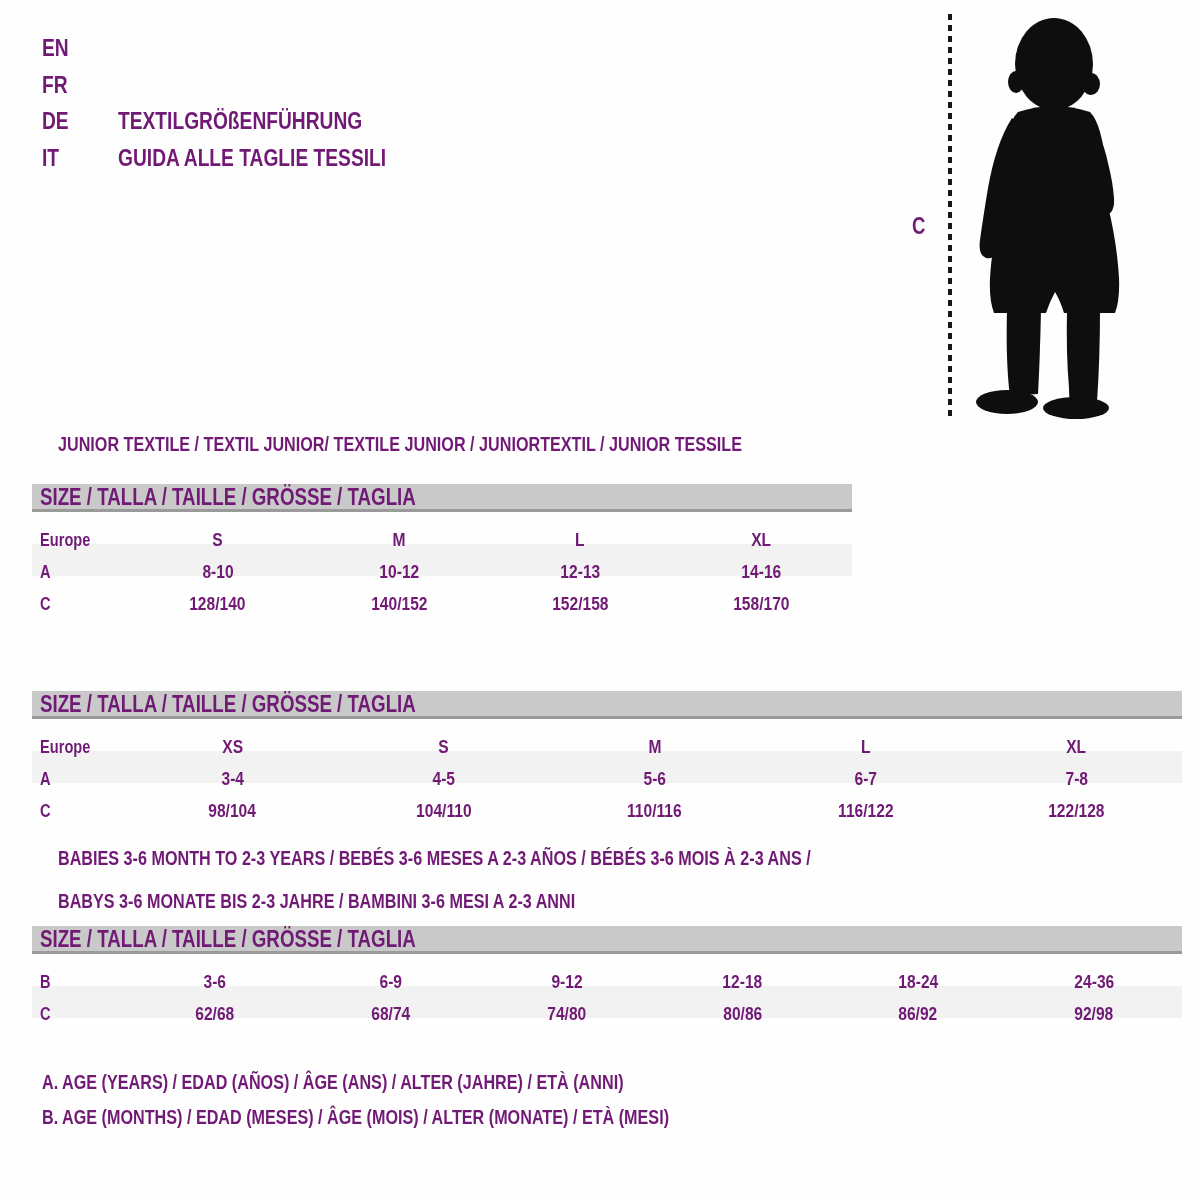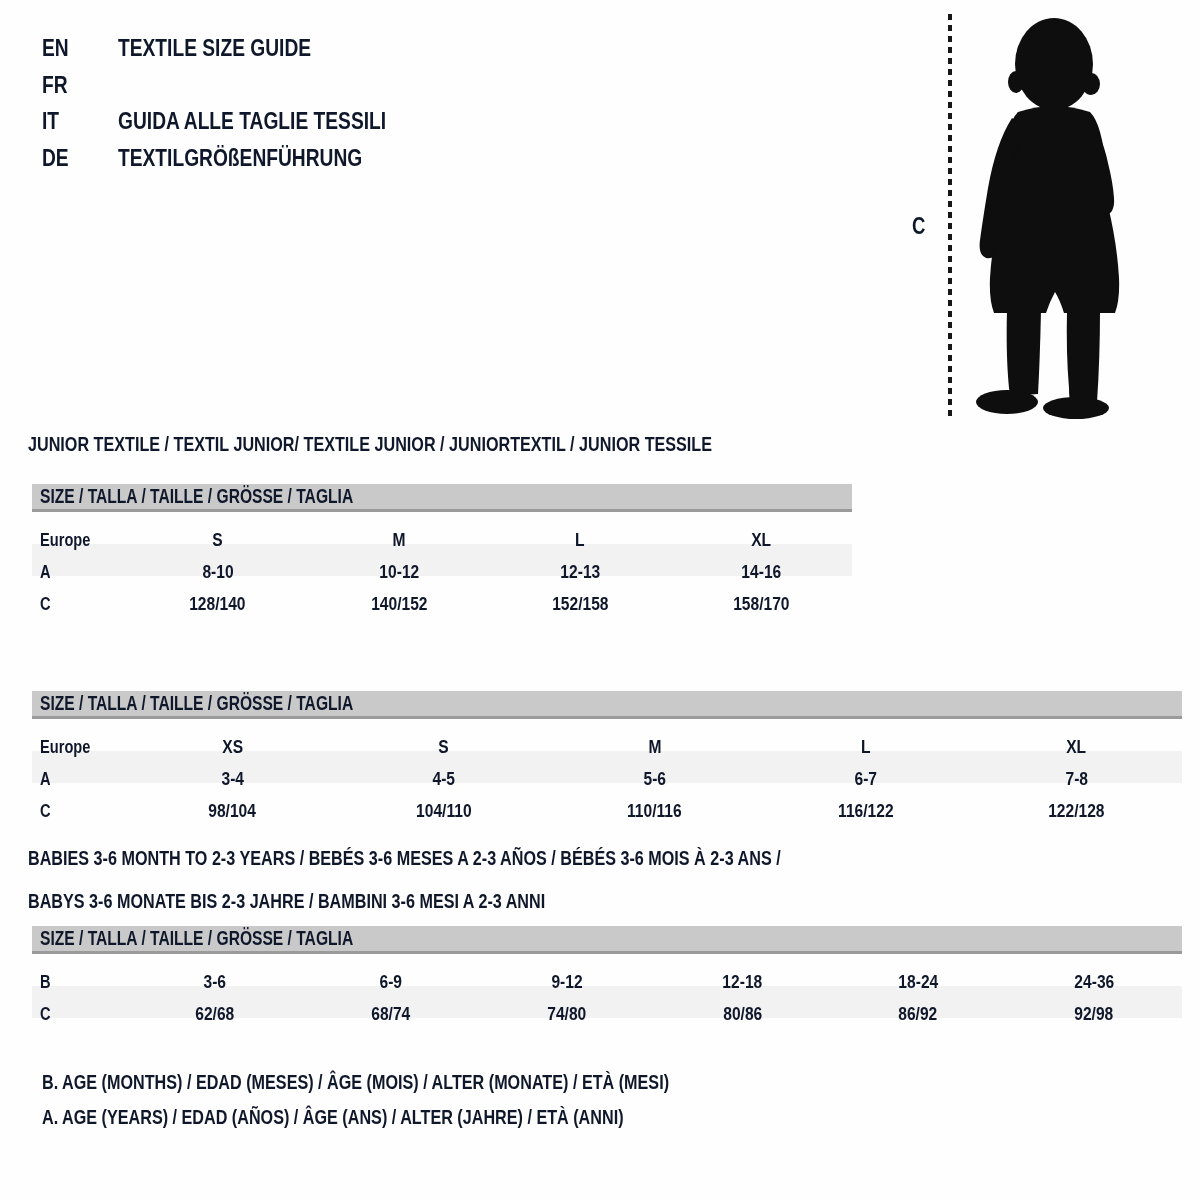--- a/index.html
+++ b/index.html
@@ -4,21 +4,21 @@
 <style>
   html, body { margin: 0; padding: 0; background: #ffffff; }
   .page {
     position: relative;
     width: 1200px;
     height: 1200px;
     background: #fefefe;
     overflow: hidden;
     font-family: "Liberation Sans", "DejaVu Sans", sans-serif;
     font-weight: 700;
-    color: #0f172a;
+    color: #701a75;
   }
   
   .cx   { display: inline-block; white-space: nowrap; }
   .cx-l { transform: scaleX(0.77); transform-origin: 0 50%; }
   .cx-c { transform: scaleX(0.82); transform-origin: 50% 50%; }
 
   
   .lang-block { position: absolute; left: 42px; top: 30px; }
   .lang-row   { display: flex; height: 36.6px; align-items: center; font-size: 24px; }
   .lang-code  { width: 76px; flex: 0 0 76px; }
@@ -31,63 +31,62 @@
     width: 4px; height: 404px;
     background: repeating-linear-gradient(to bottom, #171717 0 6px, transparent 6px 11px);
   }
   .measure-label {
     position: absolute; left: 912px; top: 212px;
     font-size: 24px;
   }
   .silhouette { position: absolute; left: 950px; top: 8px; }
 
   
-  .sec-heading { position: absolute; left: 28px; font-size: 21px; line-height: 1.05; }
+  .sec-heading { position: absolute; left: 58px; font-size: 21px; line-height: 1.05; }
   .sub-a { font-size: 15px; vertical-align: -3px; }
 
   
   .tbl { position: absolute; left: 32px; }
   .tbl-junior   { top: 484px; width: 820px;  }
   .tbl-children { top: 691px; width: 1150px; }
   .tbl-babies   { top: 926px; width: 1150px; }
   .tbl-header {
     height: 25px; background: #c9c9c9; border-bottom: 3px solid #9a9a9a;
     display: flex; align-items: center; padding-left: 8px;
-    font-size: 20px;
+    font-size: 24px;
   }
   .tbl-header .cx { transform: scaleX(0.78); transform-origin: 0 50%; }
   .tbl-row { display: flex; height: 32px; align-items: center; font-size: 19px; }
   .tbl-row.alt { background: #f2f2f2; }
   .cell { flex: 1 1 0; text-align: center; margin-top: 23px; }
   .cell.lbl { flex: 0 0 95px; text-align: left; padding-left: 8px; box-sizing: border-box; }
 
   
   .notes { position: absolute; left: 42px; top: 1064px; }
   .note-line { height: 35.4px; display: flex; align-items: center; font-size: 21px; }
 </style>
 </head>
 <body>
 
 <div class="page">
 
   <div class="lang-block">
     <div class="lang-row">
       <span class="lang-code"><span class="cx">EN</span></span>
-      <span class="lang-title"><span class="cx">TEXTILE SIZE GUIDE</span></span>
     </div>
     <div class="lang-row">
       <span class="lang-code"><span class="cx">FR</span></span>
+    </div>
+    <div class="lang-row">
+      <span class="lang-code"><span class="cx">DE</span></span>
+      <span class="lang-title"><span class="cx">TEXTILGRÖßENFÜHRUNG</span></span>
     </div>
     <div class="lang-row">
       <span class="lang-code"><span class="cx">IT</span></span>
       <span class="lang-title"><span class="cx">GUIDA ALLE TAGLIE TESSILI</span></span>
-    </div>
-    <div class="lang-row">
-      <span class="lang-code"><span class="cx">DE</span></span>
-      <span class="lang-title"><span class="cx">TEXTILGRÖßENFÜHRUNG</span></span>
     </div>
   </div>
 
   <div class="figure">
     <div class="measure-line"></div>
     <div class="measure-label"><span class="cx cx-l">C</span></div>
     <svg class="silhouette" width="200" height="412" viewBox="0 0 200 412" xmlns="http://www.w3.org/2000/svg">
       <g fill="#0e0e0e">
         <ellipse cx="104" cy="56" rx="39" ry="46"></ellipse>
         <ellipse cx="66" cy="74" rx="8" ry="11"></ellipse>
@@ -191,20 +190,20 @@
       <div class="cell"><span class="cx cx-c">68/74</span></div>
       <div class="cell"><span class="cx cx-c">74/80</span></div>
       <div class="cell"><span class="cx cx-c">80/86</span></div>
       <div class="cell"><span class="cx cx-c">86/92</span></div>
       <div class="cell"><span class="cx cx-c">92/98</span></div>
     </div>
   </div>
 
   <div class="notes">
     <div class="note-line">
+        <span class="cx cx-l">A. AGE (YEARS) / EDAD (AÑOS) / ÂGE (ANS) / ALTER (JAHRE) / ETÀ (ANNI)</span>
+      </div>
+    <div class="note-line">
         <span class="cx cx-l">B. AGE (MONTHS) / EDAD (MESES) / ÂGE (MOIS) / ALTER (MONATE) / ETÀ (MESI)</span>
       </div>
-    <div class="note-line">
-        <span class="cx cx-l">A. AGE (YEARS) / EDAD (AÑOS) / ÂGE (ANS) / ALTER (JAHRE) / ETÀ (ANNI)</span>
-      </div>
   </div>
 
 </div>
 
 </body></html>

